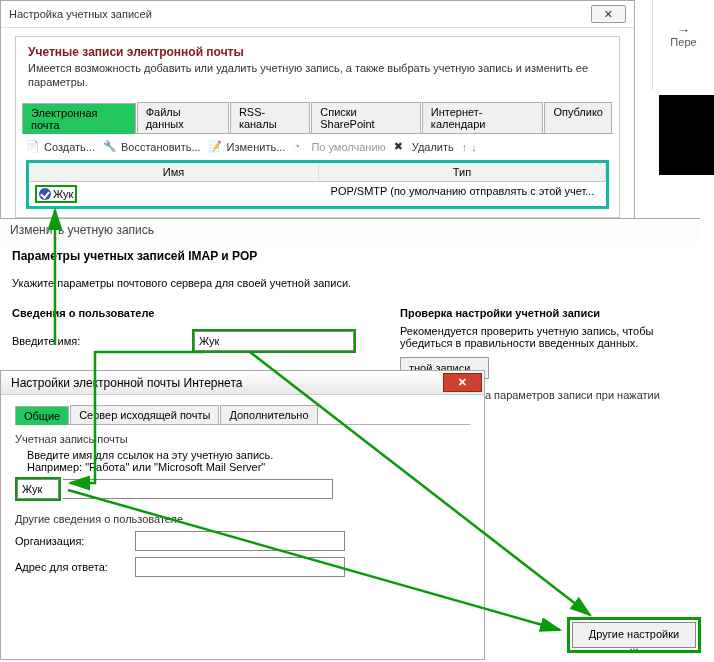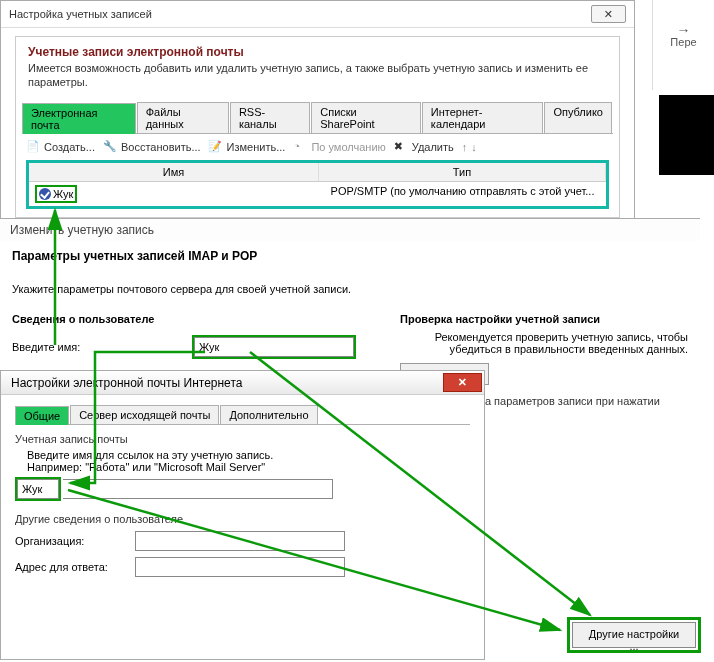--- a/index.html
+++ b/index.html
@@ -23,21 +23,21 @@
   .thead { display:flex; background:#f2f2f2; border-bottom:1px solid #ccc; }
   .th { padding:3px 6px; border-right:1px solid #ddd; }
   .th1{ width: 290px;} .th2{ flex:1; }
   .trow { display:flex; }
   .td { padding:3px 6px; white-space:nowrap; overflow:hidden; text-overflow:ellipsis; }
   .td1{ width:290px; display:flex; align-items:center; gap:4px;} .td2{ flex:1; }
   .hl { border:2px solid #0a9a0a; padding:1px 2px; display:inline-flex; align-items:center; gap:2px;}
   .dlg2 { left:0; top:218px; width:700px; height:200px; border-top:1px solid #aaa; border-left:none; border-right:none; border-bottom:none;}
   .dlg2-title { padding:4px 10px; font-size:12px; color:#444; background:#fdfdfd;}
   .dlg2-body { padding: 8px 12px; }
-  .dlg2-body h3{ font-size:12px; font-weight:bold; margin-bottom:20px;}
+  .dlg2-body h3{ font-size:12px; font-weight:bold; margin-bottom:14px;}
   .twocol { display:flex; margin-top:18px; gap:12px;}
   .colL { width: 376px;} .colR{ flex:1; }
   .field-row{ display:flex; align-items:center; margin-bottom:6px;}
   .field-row label{ width:180px;}
   .field-row input{ border:1px solid #888; padding:2px 4px; width:160px; height:20px;}
   .partial-btn { display:inline-block; border:1px solid #999; background:#f0f0f0; padding:4px 8px; margin-top:8px;}
   .dlg3 { left:0; top:370px; width:485px; height:290px; }
   .dlg3-titlebar{ background:linear-gradient(#fff,#e9e9e9); border-bottom:1px solid #ccc; display:flex; justify-content:space-between; align-items:center; padding:2px 2px 2px 10px;}
   .dlg3-titlebar .ttl{ font-size:12px;}
   .winclose{ background:#d04030; color:#fff; padding:2px 14px; border:1px solid #a02010; border-radius:0 0 0 0; font-weight:bold;}
@@ -133,21 +133,21 @@
         <div style="font-weight:bold; margin-bottom:10px;">Сведения о пользователе</div>
         <div class="field-row">
           <label>Введите имя:</label>
           <span class="hl" style="padding:0;">
             <input type="text" value="Жук" style="">
           </span>
         </div>
       </div>
       <div class="colR">
         <div style="font-weight:bold; margin-bottom:6px;">Проверка настройки учетной записи</div>
-        <p style="text-align:right;">Рекомендуется проверить учетную запись, чтобы убедиться в правильности введенных данных.</p>
+        <p style="">Рекомендуется проверить учетную запись, чтобы убедиться в правильности введенных данных.</p>
         <div class="partial-btn">тной записи...</div>
         <p style="margin-top:10px; color:#333;">ическая проверка параметров записи при нажатии кнопки</p>
       </div>
     </div>
   </div>
 </div>
 
 <div class="panel dlg3">
   <div class="dlg3-titlebar">
     <span class="ttl">Настройки электронной почты Интернета</span>

